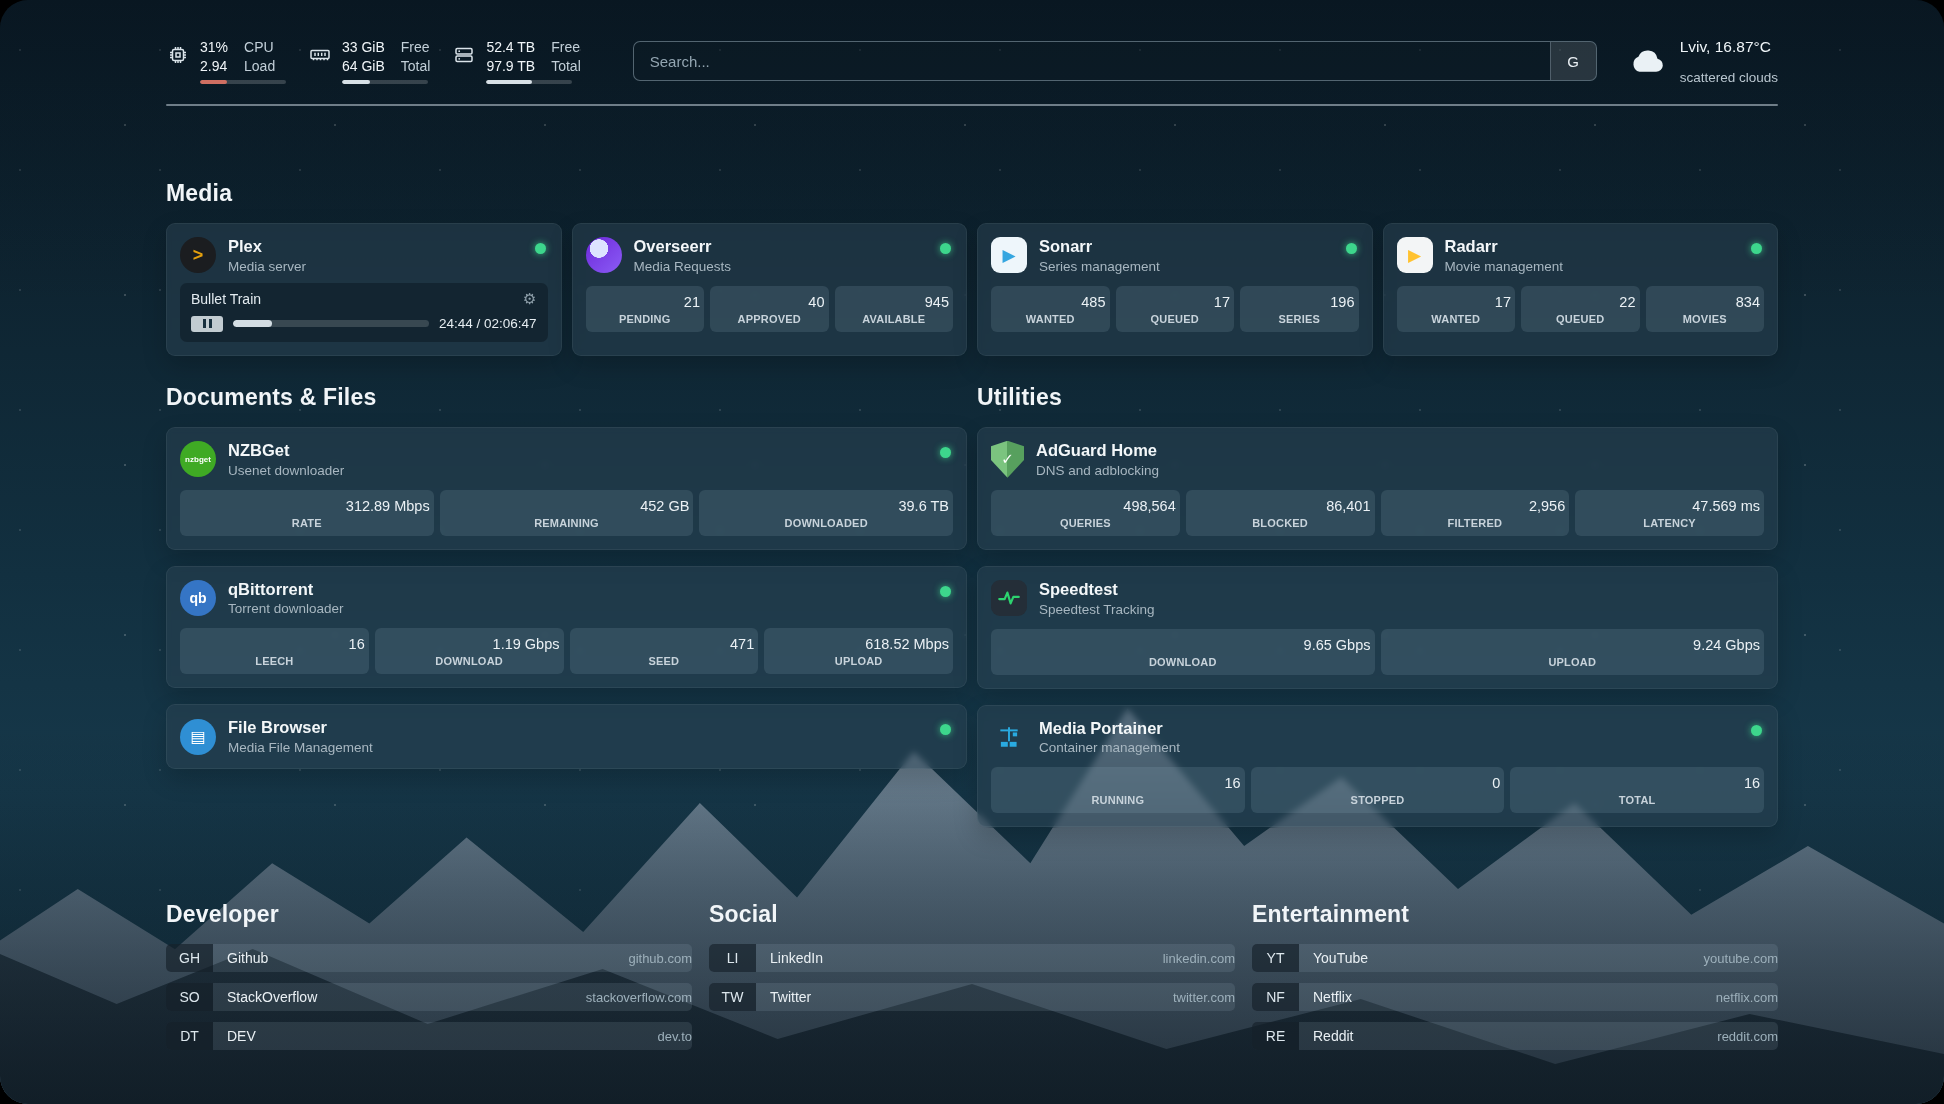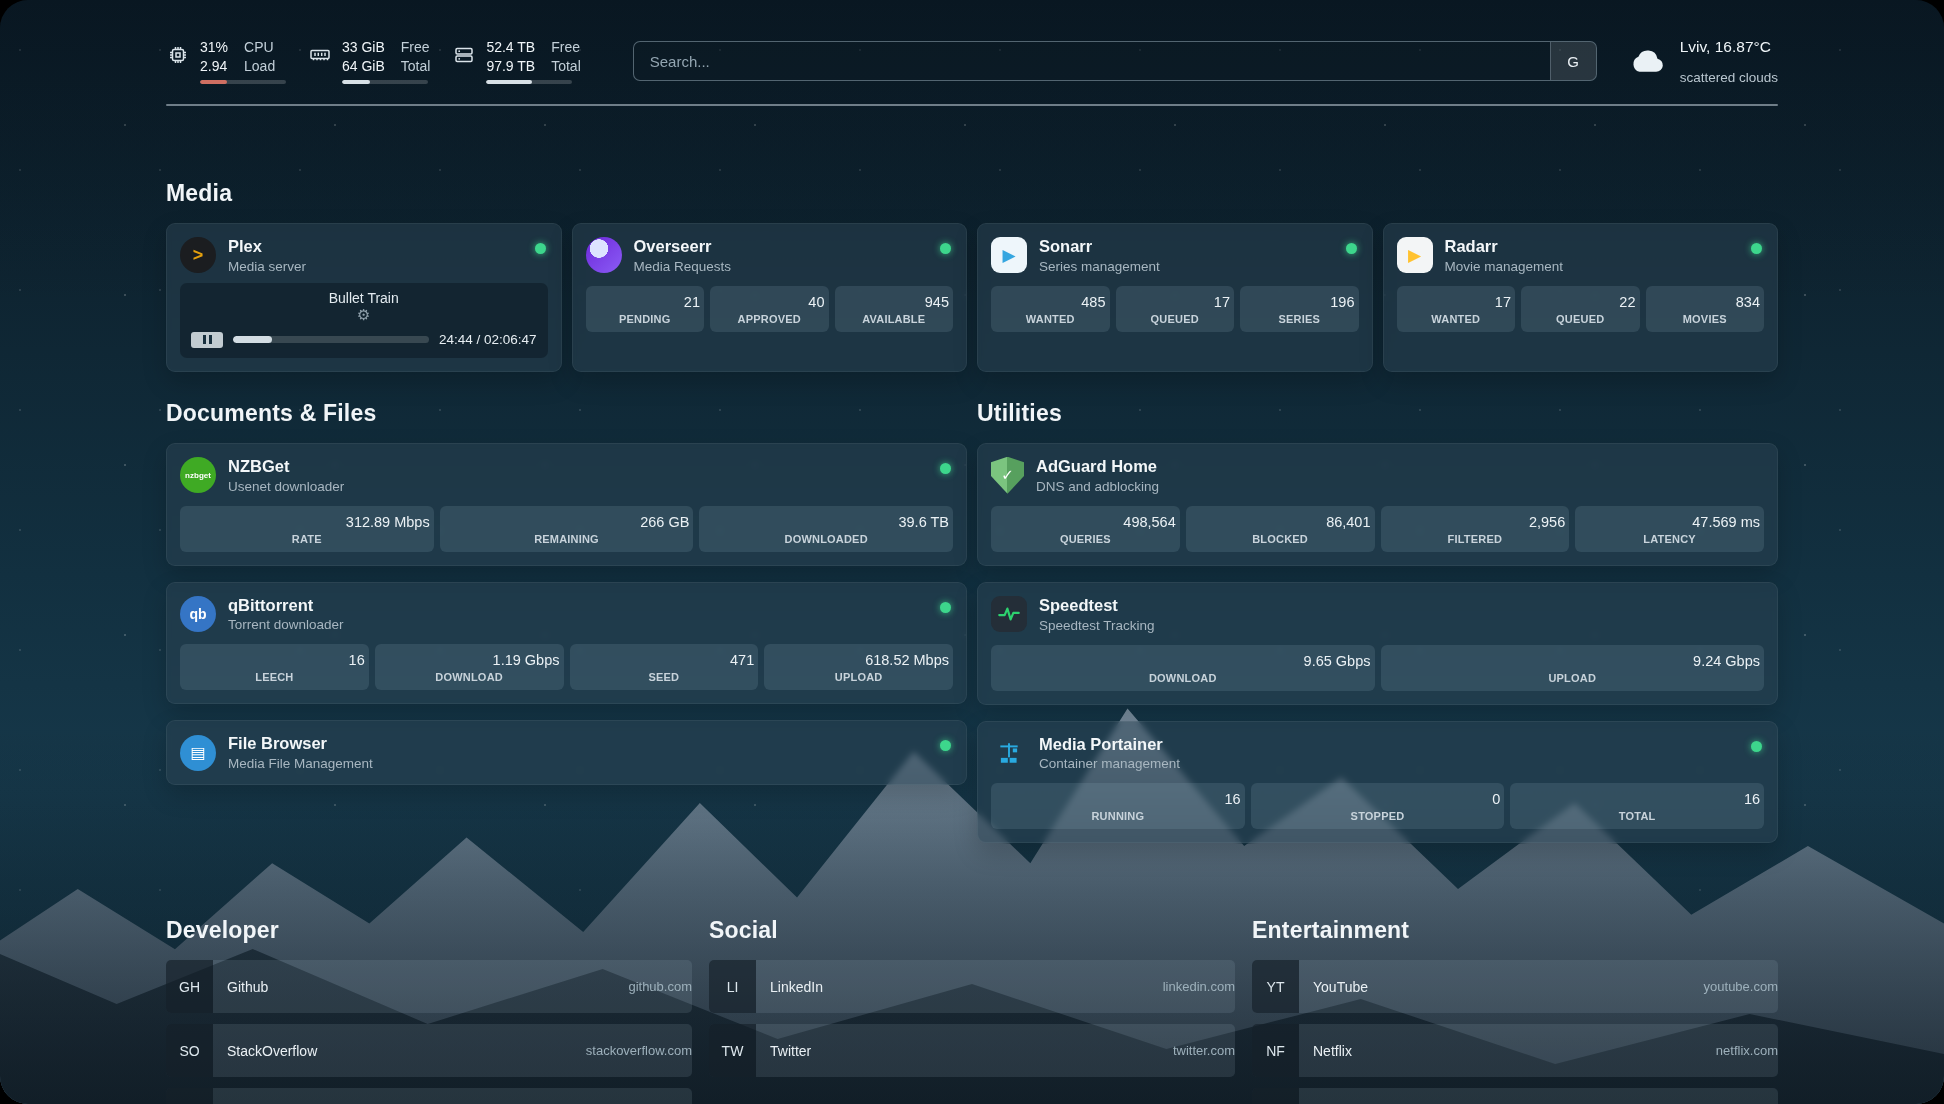--- a/index.html
+++ b/index.html
@@ -88,21 +88,21 @@
   .status-dot{ position:absolute; top:19px; right:15px; width:11px; height:11px; border-radius:50%;
     background:#3dd68c; box-shadow:0 0 7px rgba(61,214,140,0.8); }
 
   .stats{ display:flex; gap:6px; margin-top:12px; }
   .stat{ flex:1; background:rgba(170,200,215,0.14); border-radius:6px; padding:8px 4px 7px; text-align:center; }
   .stat-value{ font-size:14.5px; color:#ebf1f5;text-align:right; }
   .stat-label{ font-size:11px; font-weight:700; color:#c8d3db; margin-top:3px; letter-spacing:.2px; }
 
   
   .player{ margin-top:9px; background:rgba(12,25,34,0.55); border-radius:7px; padding:7px 11px 10px; }
-  .player-top{ display:flex; justify-content:center; align-items:center;flex-direction:column; }
+  .player-top{ display:flex; justify-content:space-between; align-items:center; }
   .player-title{ font-size:14px; color:#e3ebf0; }
   .gear{ color:#8fa0ab; font-size:15px; cursor:pointer; }
   .player-bottom{ display:flex; align-items:center; gap:10px; margin-top:8px; }
   .pause-btn{ width:32px; height:16px; background:rgba(226,234,239,0.85); border-radius:3px;
     display:flex; align-items:center; justify-content:center; gap:3px; cursor:pointer; flex:none; }
   .pause-btn i{ display:block; width:3px; height:9px; background:#18303e; }
   .progress{ flex:1; height:7px; background:rgba(255,255,255,0.16); border-radius:4px; overflow:hidden; }
   .progress .fill{ height:100%; background:#d3dde3; border-radius:4px; }
   .player-time{ font-size:13.5px; color:#e7eef2; white-space:nowrap; }
 
@@ -117,21 +117,21 @@
   .icon-qbittorrent{ background:#3575c5; font-size:14px; }
   .icon-filebrowser{ background:#2f8fd4; font-size:16px; font-weight:400; }
   .icon-adguard{ border-radius:0; width:33px; height:37px; font-size:15px;
     clip-path:polygon(50% 0%,100% 15%,100% 52%,50% 100%,0% 52%,0% 15%);
     background:linear-gradient(90deg,#7bc47f 50%,#57a05e 50%); }
   .icon-speedtest{ background:#242e38; border-radius:9px; }
   .icon-portainer{ background:transparent; border-radius:0; }
   .icon-speedtest svg, .icon-portainer svg{ width:26px; height:26px; }
 
   
-  .bm-row{ display:flex; align-items:stretch; height:53px; border-radius:5px; overflow:hidden;
+  .bm-row{ display:flex; align-items:stretch; height:28px; border-radius:5px; overflow:hidden;
     margin-bottom:11px; background:rgba(175,200,215,0.13); cursor:pointer; }
   .bm-abbr{ width:47px; flex:none; background:rgba(8,18,26,0.6); color:#dde7ed; font-size:14px;
     display:flex; align-items:center; justify-content:center; }
   .bm-name{ flex:1; display:flex; align-items:center; padding-left:14px; font-size:14px; color:#eaf0f4; }
   .bm-url{ display:flex; align-items:center; font-size:13px; color:#9db0bb; }
 </style>
 </head>
 <body>
 
 <div class="screen">
@@ -352,21 +352,21 @@
               <div class="svc-name">NZBGet</div>
               <div class="svc-desc">Usenet downloader</div>
             </div>
           </div>
           <div class="stats">
             <div class="stat">
                 <div class="stat-value">312.89 Mbps</div>
                 <div class="stat-label">RATE</div>
               </div>
             <div class="stat">
-                <div class="stat-value">266 GB</div>
+                <div class="stat-value">452 GB</div>
                 <div class="stat-label">REMAINING</div>
               </div>
             <div class="stat">
                 <div class="stat-value">39.6 TB</div>
                 <div class="stat-label">DOWNLOADED</div>
               </div>
           </div>
         </div>
 
         <div class="card">

